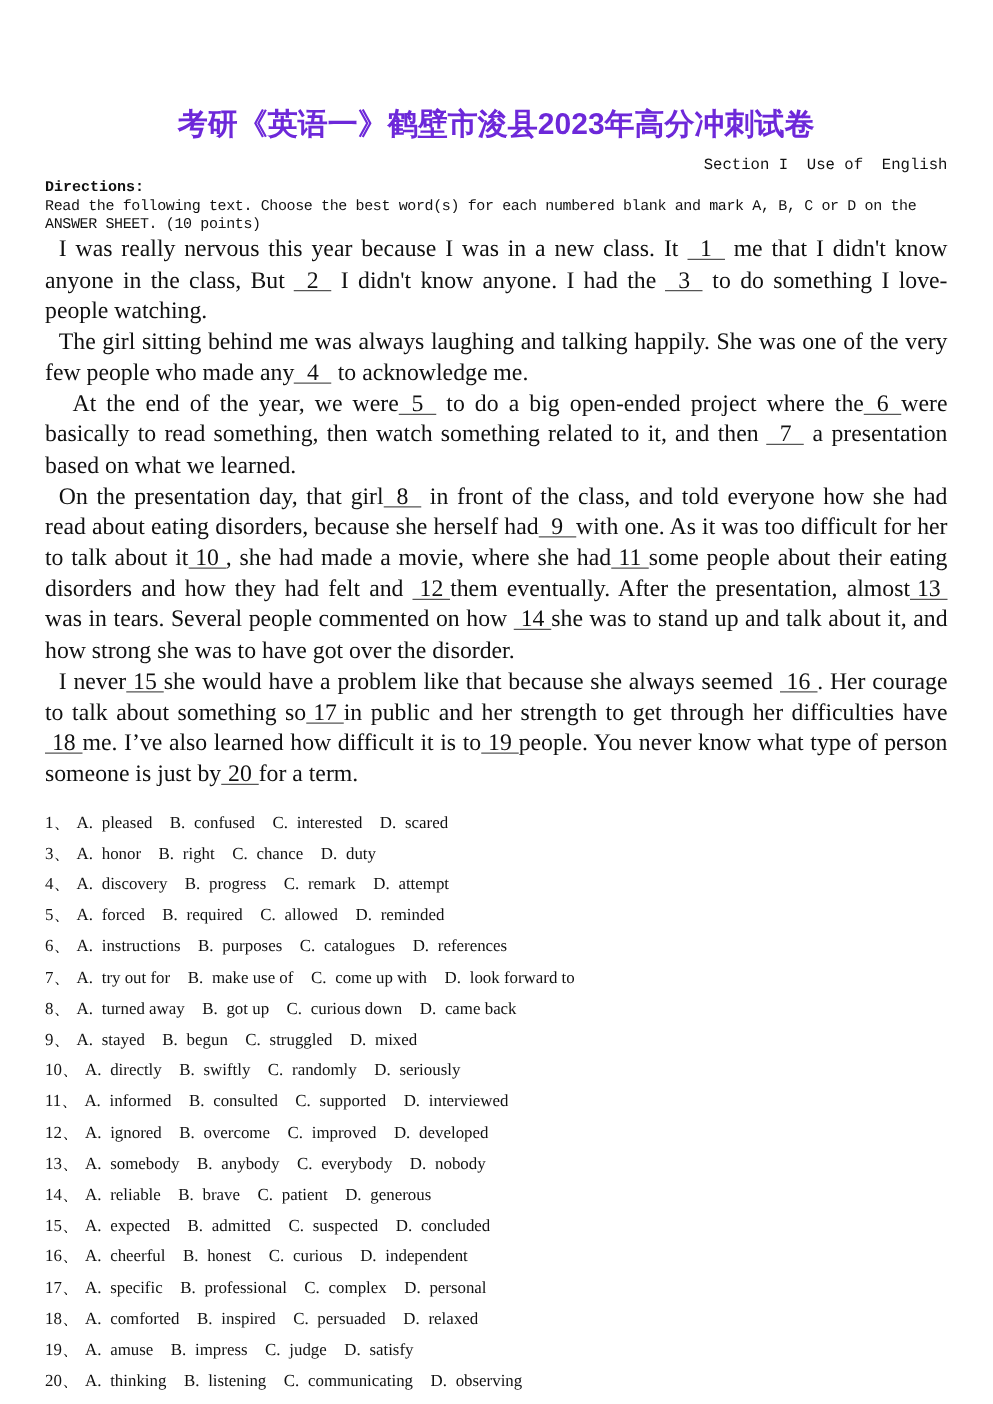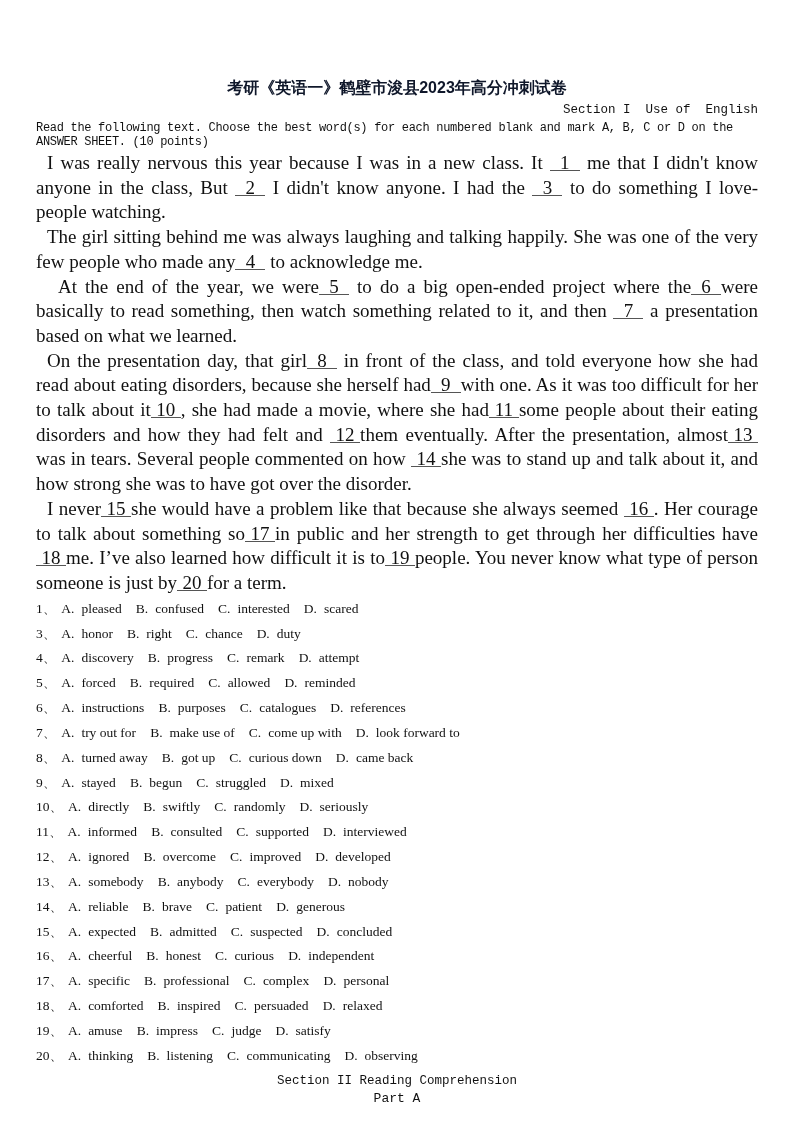--- a/index.html
+++ b/index.html
@@ -11,25 +11,25 @@
   }
   .page {
     box-sizing: border-box;
     width: 794px; height: 1123px;
     padding: 76px 36px 0 36px;
     background: #fff;
   }
   .title {
     font-family: "Liberation Sans", sans-serif;
     font-weight: bold;
-    font-size: 16px;
+    font-size: 24px;
     line-height: 24px;
     text-align: center;
-    color: #0f172a;
-    margin: 0;
+    color: #6d28d9;
+    margin: 12px;
   }
   .subtitle {
     font-family: "Liberation Mono", monospace;
     font-size: 12.5px;
     line-height: 16px;
     text-align: right;
     margin-top: 2px;
     white-space: pre-wrap;
   }
   .directions { margin-top: 3px; }
@@ -56,21 +56,21 @@
   .para.indent-wide { text-indent: 22px; }
   .blank {
     display: inline-block;
     min-width: 24px;
     padding: 0 3px;
     text-align: center;
     text-indent: 0;
     border-bottom: 1px solid #555;
     line-height: 15px;
   }
-  .questions { margin-top: 1px; }
+  .questions { margin-top: 13px; }
   .q-row {
     font-size: 13.5px;
     line-height: 24.85px;
     white-space: nowrap;
   }
   .q-num { margin-right: 5px; }
   .q-opt { margin-right: 14px; }
   .q-opt:last-child { margin-right: 0; }
   .q-letter { margin-right: 7px; }
   .section2-heading {
@@ -90,20 +90,21 @@
 </head>
 <body>
 
 <div class="page">
 
   <h1 class="title">考研《英语一》鹤壁市浚县2023年高分冲刺试卷</h1>
 
   <div class="subtitle">Section I  Use of  English</div>
 
   <div class="directions">
+    <div class="directions-label">Directions:</div>
     <div class="directions-body">Read the following text. Choose the best word(s) for each numbered blank and mark A, B, C or D on the ANSWER SHEET. (10 points)</div>
   </div>
 
   <div class="passage">
       <p class="para">I was really nervous this year because I was in a new class. It <span class="blank">1</span> me that I didn't know anyone in the class, But <span class="blank">2</span> I didn't know anyone. I had the <span class="blank">3</span> to do something I love- people watching.</p>
       <p class="para">The girl sitting behind me was always laughing and talking happily. She was one of the very few people who made any<span class="blank">4</span> to acknowledge me.</p>
       <p class="para indent-wide">At the end of the year, we were<span class="blank">5</span> to do a big open-ended project where the<span class="blank">6</span>were basically to read something, then watch something related to it, and then <span class="blank">7</span> a presentation based on what we learned.</p>
       <p class="para">On the presentation day, that girl<span class="blank">8</span> in front of the class, and told everyone how she had read about eating disorders, because she herself had<span class="blank">9</span>with one. As it was too difficult for her to talk about it<span class="blank">10</span>, she had made a movie, where she had<span class="blank">11</span>some people about their eating disorders and how they had felt and <span class="blank">12</span>them eventually. After the presentation, almost<span class="blank">13</span> was in tears. Several people commented on how <span class="blank">14</span>she was to stand up and talk about it, and how strong she was to have got over the disorder.</p>
       <p class="para">I never<span class="blank">15</span>she would have a problem like that because she always seemed <span class="blank">16</span>. Her courage to talk about something so<span class="blank">17</span>in public and her strength to get through her difficulties have<span class="blank">18</span>me. I’ve also learned how difficult it is to<span class="blank">19</span>people. You never know what type of person someone is just by<span class="blank">20</span>for a term.</p>
     </div>

